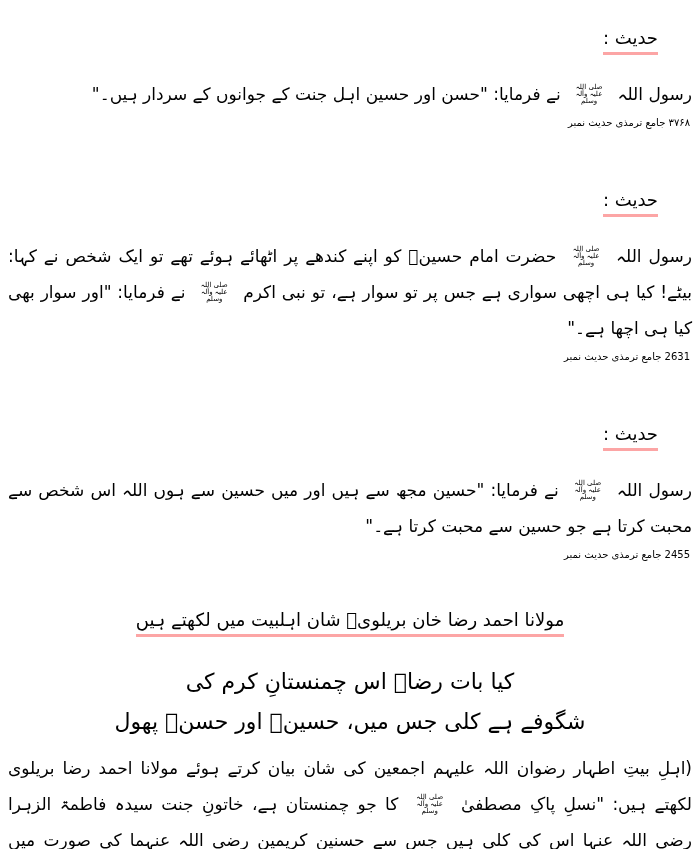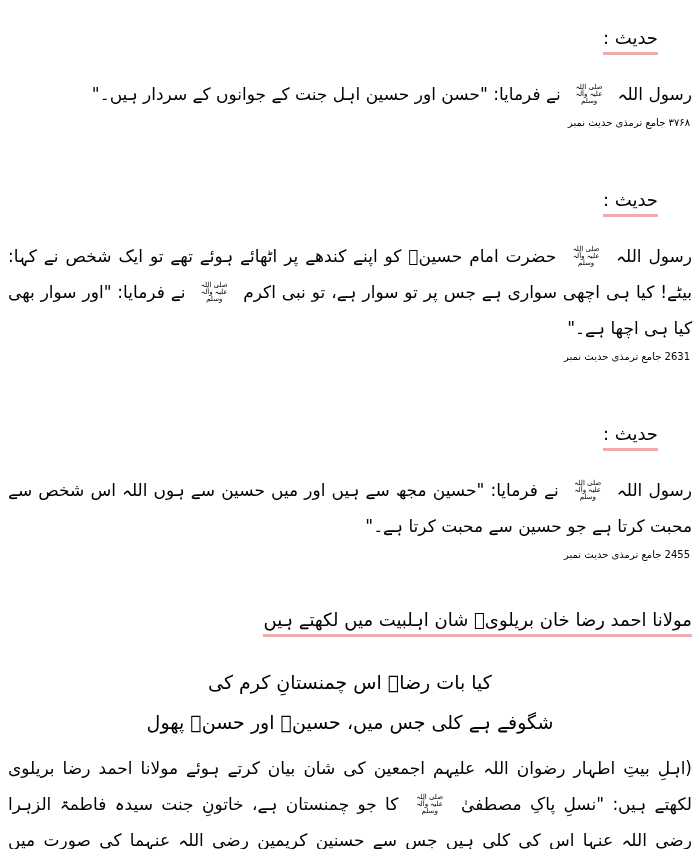--- a/index.html
+++ b/index.html
@@ -30,25 +30,25 @@
     text-align:right;
   }
   .cite.tight{margin-bottom:30px;}
   .saw{
     display:inline-block;width:30px;
     font-size:7px;line-height:7px;
     text-align:center;vertical-align:middle;
     margin:0 8px;
   }
   .verse{
-    margin:0;font-size:19px;line-height:40px;
+    margin:0;font-size:22px;line-height:40px;
     text-align:center;
   }
   .commentary{margin:8px 0 0 0;}
-  .scholar-hd-row{margin:0 0 10px 0;text-align:right;}
+  .scholar-hd-row{margin:0 0 10px 0;text-align:center;}
 </style>
 </head>
 <body>
 
 <div class="page">
 
   <section>
     <div class="hd-row indent">
       <h2 class="hd">حدیث :</h2>
     </div>

